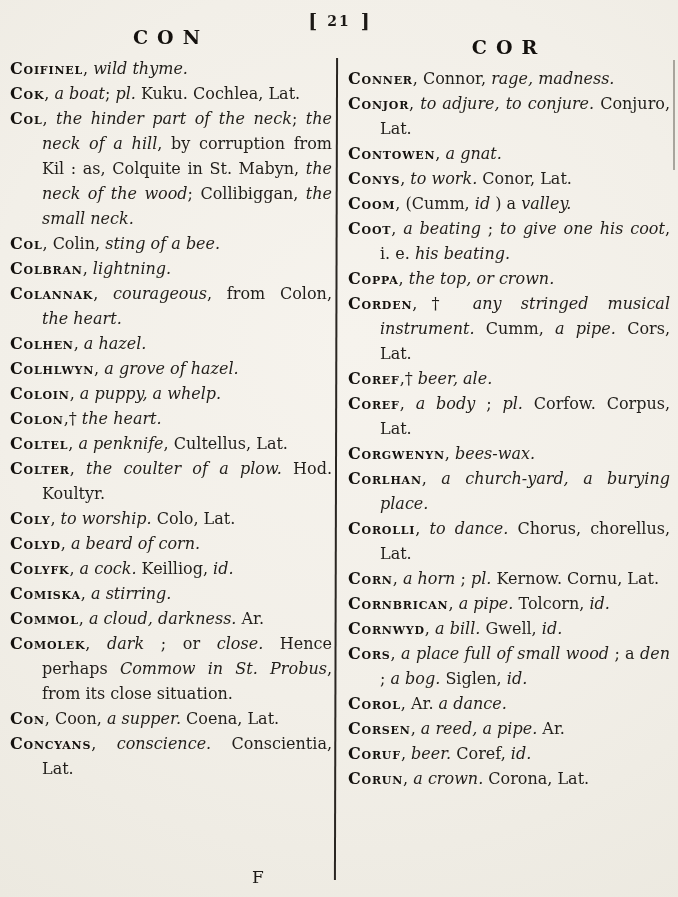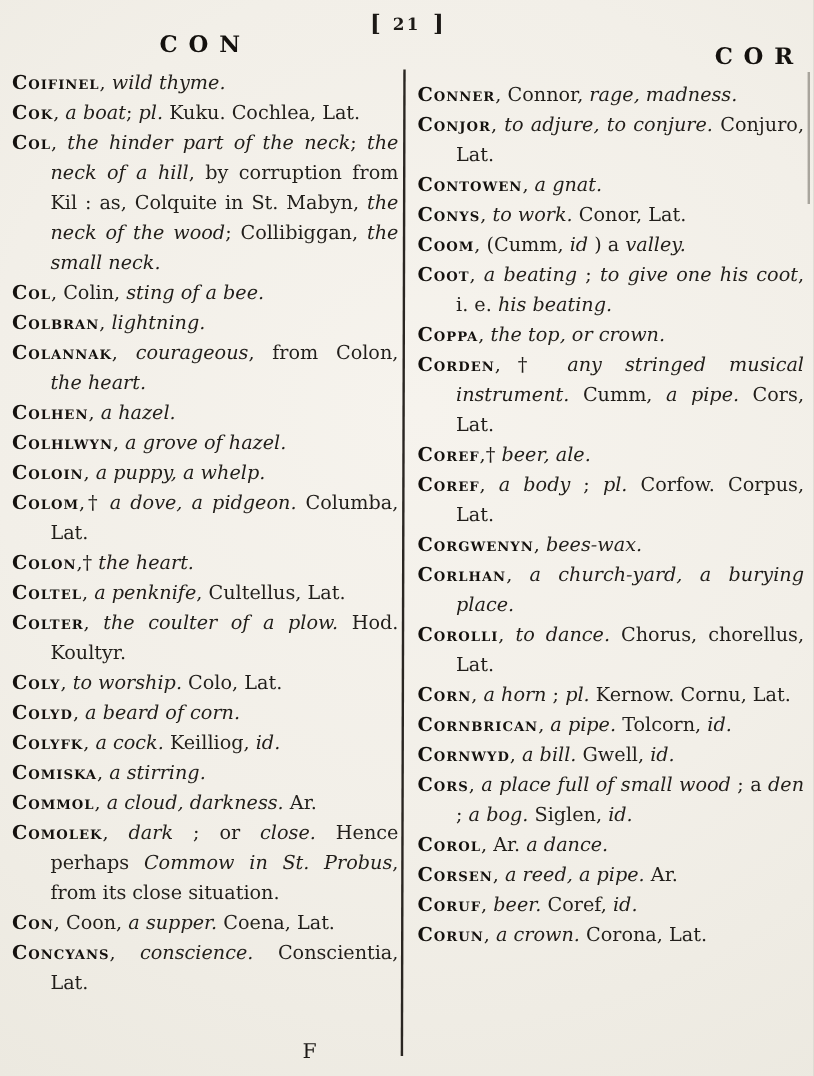--- a/index.html
+++ b/index.html
@@ -54,21 +54,21 @@
   }
   .col-title {
     text-align: center;
     font-weight: bold;
     font-size: 19px;
     letter-spacing: 9px;
     margin: 0 0 8px 0;
     color: #14110e;
   }
   .col-left .col-title { margin-top: 12px; }
-  .col-right .col-title { margin-top: 22px; text-align: right; }
+  .col-right .col-title { margin-top: 22px; }
   .entry {
     margin: 0;
     padding-left: 32px;
     text-indent: -32px;
     font-size: 16px;
     line-height: 25px;
     text-align: justify;
     color: #211e1a;
   }
   .headword {
@@ -123,21 +123,20 @@
       <div class="col-body">
           <p class="entry"><span class="headword">Coifinel</span><span class="ro">, </span><span class="it">wild thyme.</span></p>
           <p class="entry"><span class="headword">Cok</span><span class="ro">, </span><span class="it">a boat</span><span class="ro">; </span><span class="it">pl.</span><span class="ro"> Kuku.  Cochlea, Lat.</span></p>
           <p class="entry"><span class="headword">Col</span><span class="ro">, </span><span class="it">the hinder part of the neck</span><span class="ro">;  </span><span class="it">the neck of a hill</span><span class="ro">, by corruption from Kil :  as, Colquite in St. Mabyn, </span><span class="it">the neck of the wood</span><span class="ro">;  Collibiggan, </span><span class="it">the small neck.</span></p>
           <p class="entry"><span class="headword">Col</span><span class="ro">, Colin, </span><span class="it">sting of a bee.</span></p>
           <p class="entry"><span class="headword">Colbran</span><span class="ro">, </span><span class="it">lightning.</span></p>
           <p class="entry"><span class="headword">Colannak</span><span class="ro">, </span><span class="it">courageous</span><span class="ro">, from Colon, </span><span class="it">the heart.</span></p>
           <p class="entry"><span class="headword">Colhen</span><span class="ro">, </span><span class="it">a hazel.</span></p>
           <p class="entry"><span class="headword">Colhlwyn</span><span class="ro">, </span><span class="it">a grove of hazel.</span></p>
           <p class="entry"><span class="headword">Coloin</span><span class="ro">, </span><span class="it">a puppy, a whelp.</span></p>
-          <p class="entry"><span class="headword">Colom</span><span class="ro">,† </span><span class="it">a dove, a pidgeon.</span><span class="ro">  Columba, Lat.</span></p>
           <p class="entry"><span class="headword">Colon</span><span class="ro">,† </span><span class="it">the heart.</span></p>
           <p class="entry"><span class="headword">Coltel</span><span class="ro">, </span><span class="it">a penknife</span><span class="ro">,  Cultellus, Lat.</span></p>
           <p class="entry"><span class="headword">Colter</span><span class="ro">, </span><span class="it">the coulter of a plow.</span><span class="ro">  Hod. Koultyr.</span></p>
           <p class="entry"><span class="headword">Coly</span><span class="ro">, </span><span class="it">to worship.</span><span class="ro">  Colo, Lat.</span></p>
           <p class="entry"><span class="headword">Colyd</span><span class="ro">, </span><span class="it">a beard of corn.</span></p>
           <p class="entry"><span class="headword">Colyfk</span><span class="ro">, </span><span class="it">a cock.</span><span class="ro">  Keilliog, </span><span class="it">id.</span></p>
           <p class="entry"><span class="headword">Comiska</span><span class="ro">, </span><span class="it">a stirring.</span></p>
           <p class="entry"><span class="headword">Commol</span><span class="ro">, </span><span class="it">a cloud, darkness.</span><span class="ro">  Ar.</span></p>
           <p class="entry"><span class="headword">Comolek</span><span class="ro">, </span><span class="it">dark</span><span class="ro"> ;  or </span><span class="it">close.</span><span class="ro">  Hence perhaps </span><span class="it">Commow in St. Probus</span><span class="ro">, from its close situation.</span></p>
           <p class="entry"><span class="headword">Con</span><span class="ro">, Coon, </span><span class="it">a supper.</span><span class="ro">  Coena, Lat.</span></p>

